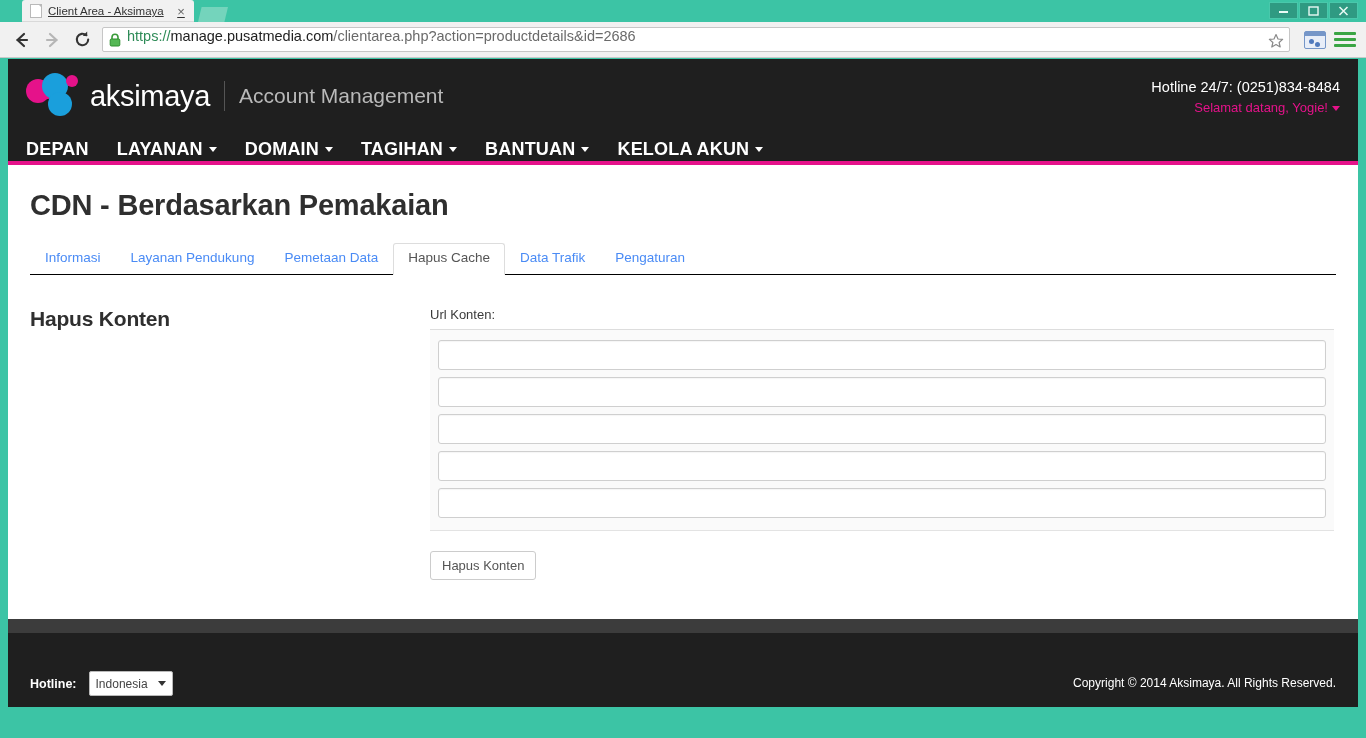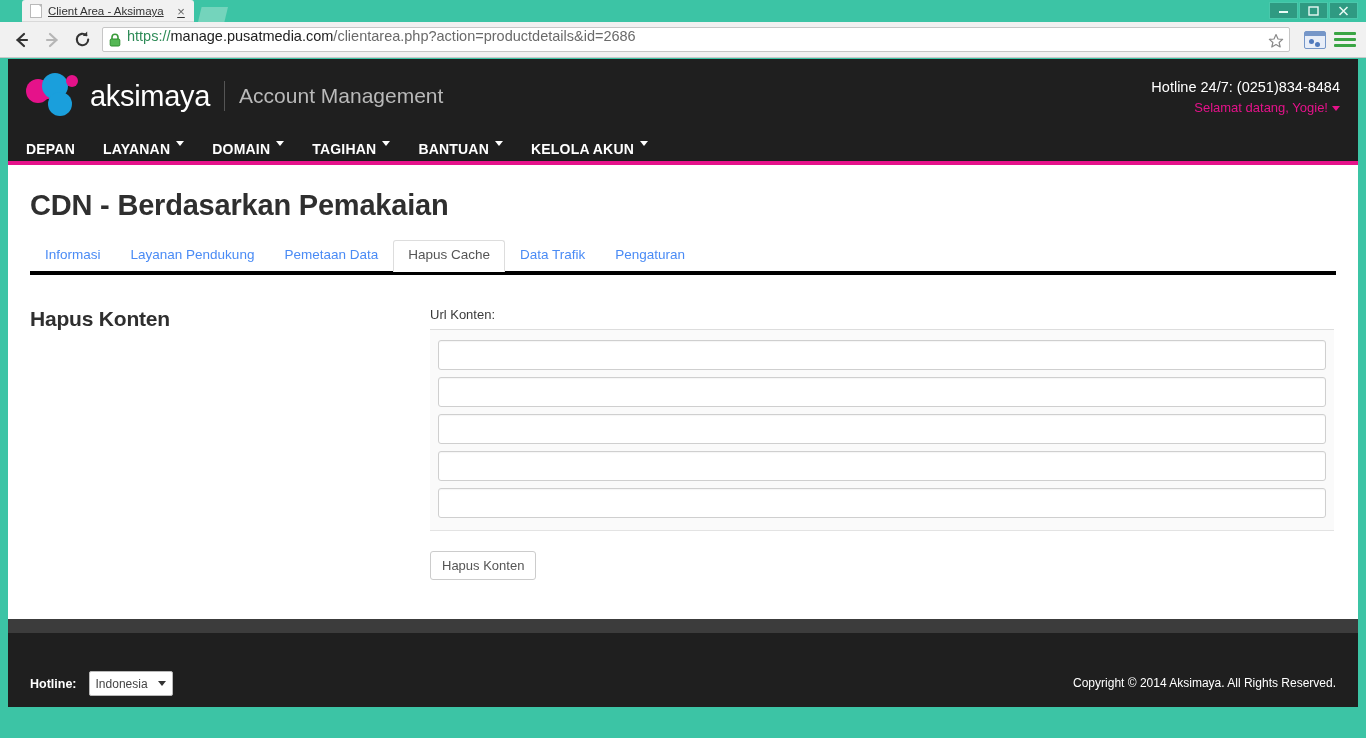--- a/index.html
+++ b/index.html
@@ -200,23 +200,23 @@
 
   
   #mainnav {
     background: #1f1f1f;
     height: 28px;
     display: flex; align-items: center;
     padding-left: 18px;
     border-bottom: 4px solid #e5128a;
   }
   .nav-item {
-    color: #ffffff; font-size: 14px; font-weight: bold;
+    color: #ffffff; font-size: 18px; font-weight: bold;
     margin-right: 28px; cursor: pointer;
-    display: flex; align-items: flex-start;
+    display: flex; align-items: center;
     letter-spacing: 0.2px;
   }
   .nav-item .caret {
     display: inline-block; margin-left: 6px;
     border-left: 4px solid transparent; border-right: 4px solid transparent;
     border-top: 5px solid #ffffff;
   }
 
   
   #content {
@@ -225,21 +225,21 @@
     height: 454px;
     position: relative;
   }
   #page-title {
     font-size: 29px; color: #2f2f2f; font-weight: bold;
     padding-top: 24px; letter-spacing: -0.2px;
   }
   #tabs {
     display: flex; align-items: flex-end;
     margin-top: 22px;
-    border-bottom: 4px solid #000000;
+    border-bottom: 1px solid #000000;
     height: 31px;
   }
   .ptab {
     font-size: 13.5px; color: #4a8bf5;
     padding: 7px 14px 8px 14px;
     cursor: pointer;
     border: 1px solid transparent;
     margin-bottom: -1px;
     line-height: 1.1;
   }

